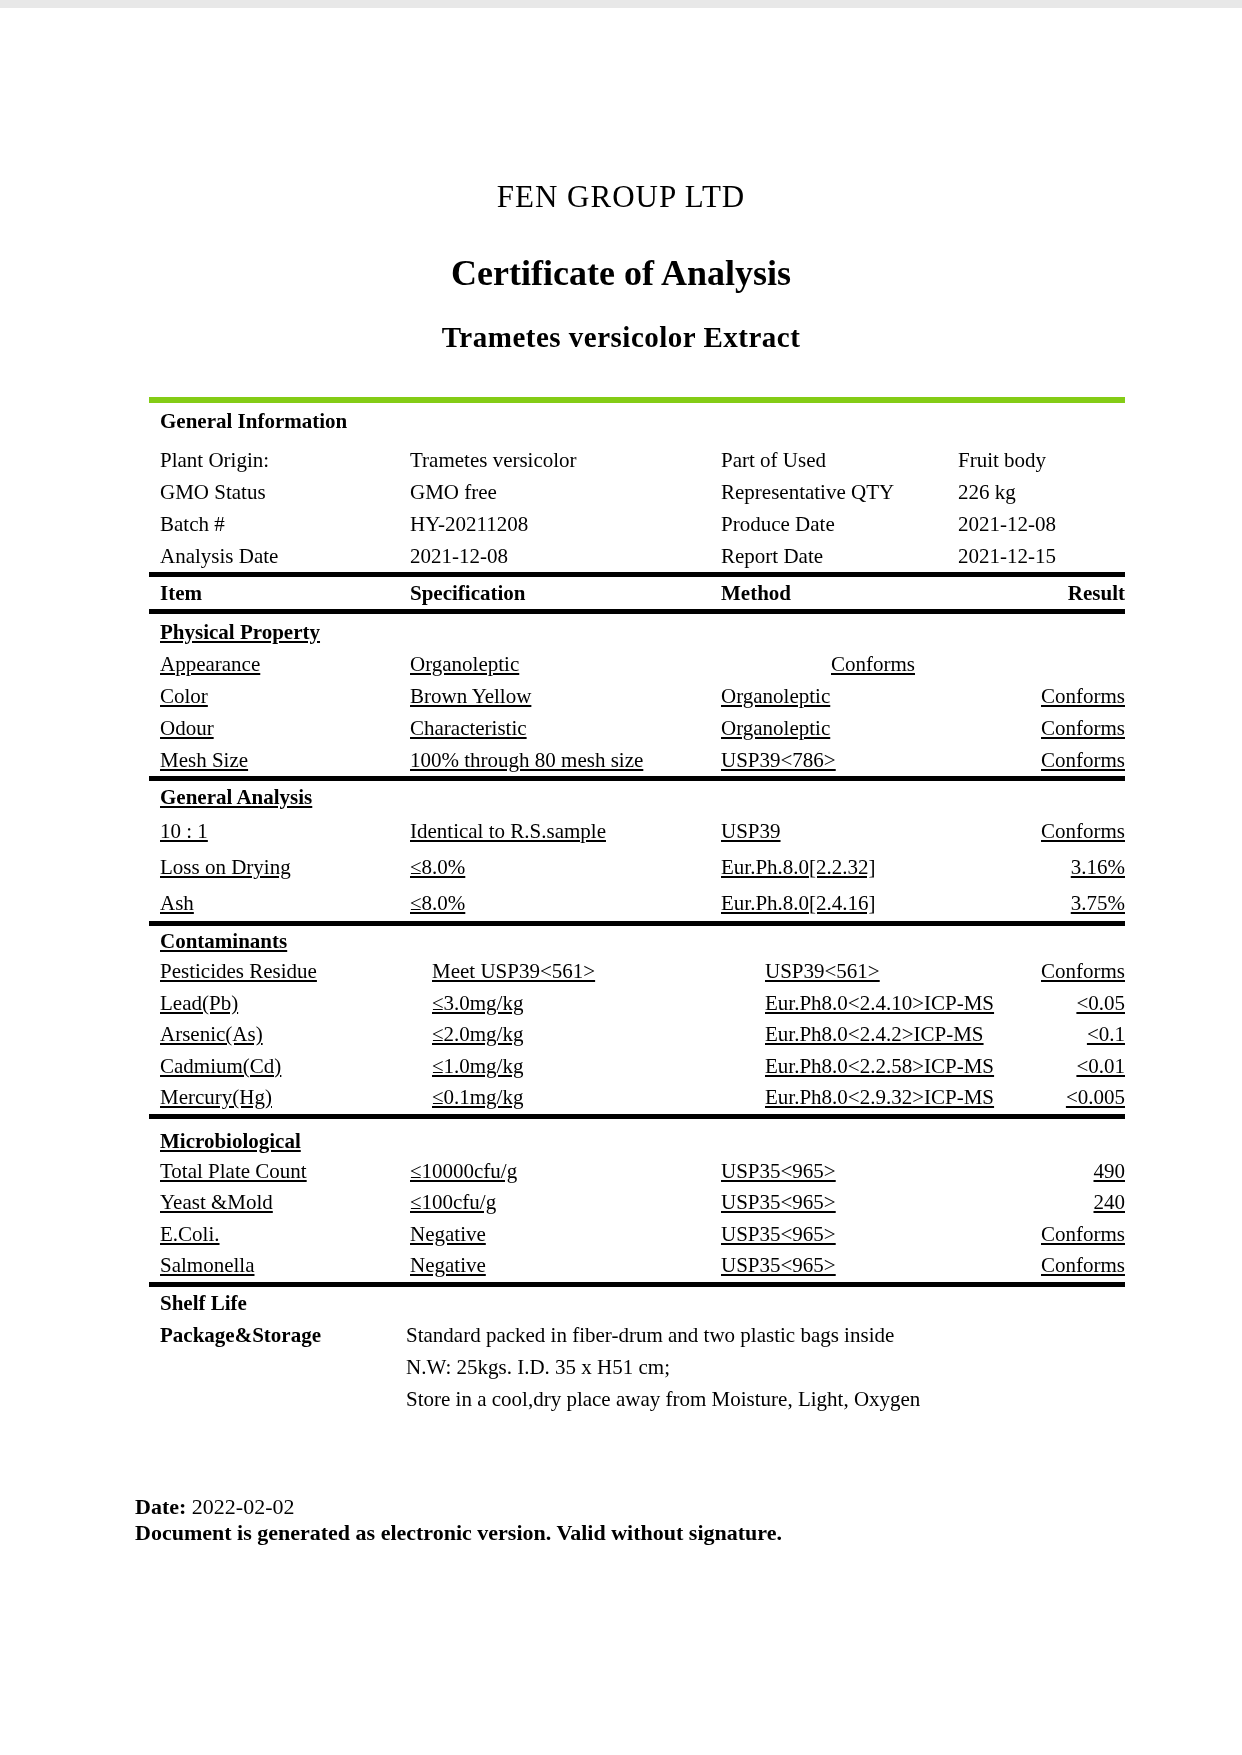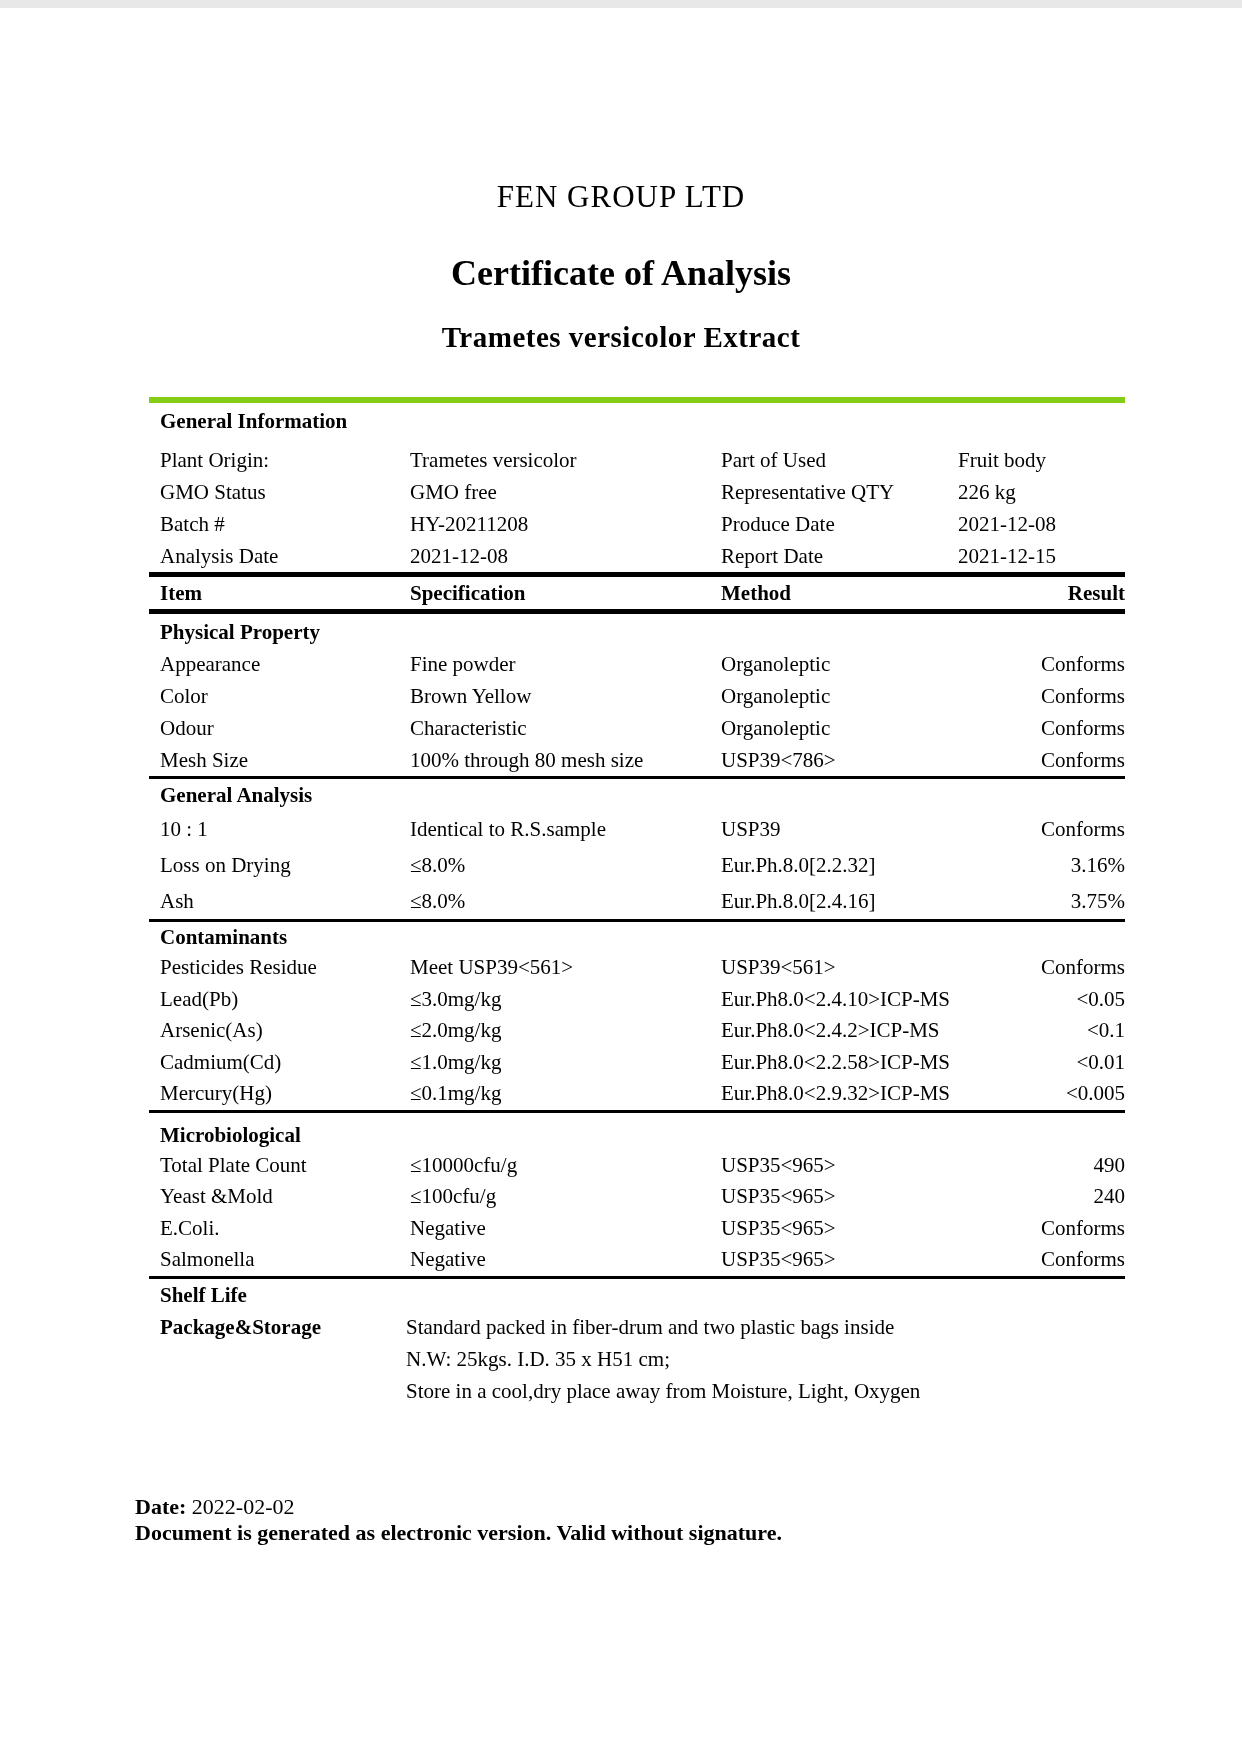--- a/index.html
+++ b/index.html
@@ -39,25 +39,25 @@
     border-top: 5px solid #000; border-bottom: 5px solid #000;
     display: grid; grid-template-columns: 250px 311px 194px auto;
     line-height: 32px; padding-left: 11px; font-weight: bold;
   }
   .trow {
     grid-template-columns: 250px 311px 194px auto;
     line-height: 32px; padding-left: 11px;
   }
   .colhead .c4, .trow .c4 { text-align: right; }
   .trow .c3 { white-space: nowrap; }
-  .sec[data-sec] { border-bottom: 3px solid #000000; }
+  .sec[data-sec] { border-bottom: 5px solid #000000; text-decoration: underline; }
   .sec[data-sec="0"] { padding-top: 2px; }
   .sec[data-sec="1"] .trow { line-height: 36px; }
   .sec[data-sec="2"] .sec-title { line-height: 30px; }
-  .sec[data-sec="2"] .trow { line-height: 31.5px; }
+  .sec[data-sec="2"] .trow { line-height: 31.5px; gap: 22px; }
   .sec[data-sec="3"] { padding-top: 7px; }
   .sec[data-sec="3"] .sec-title { line-height: 30px; }
   .sec[data-sec="3"] .trow { line-height: 31.5px; }
   .srow {
     grid-template-columns: 246px auto;
     line-height: 32px; padding-left: 11px;
   }
   .srow .c1 { font-weight: bold; }
   .footer {
     position: absolute; left: 135px; top: 1486px;
@@ -111,21 +111,20 @@
       <div class="c c2">Specification</div>
       <div class="c c3">Method</div>
       <div class="c c4">Result</div>
     </div>
 
     <div class="sec" data-sec="0">
       <div class="sec-title">Physical Property</div>
       <div class="rows">
           <div class="row trow">
             <div class="c c1">Appearance</div>
-            <div class="c c2">Fine powder</div>
             <div class="c c3">Organoleptic</div>
             <div class="c c4">Conforms</div>
           </div>
           <div class="row trow">
             <div class="c c1">Color</div>
             <div class="c c2">Brown Yellow</div>
             <div class="c c3">Organoleptic</div>
             <div class="c c4">Conforms</div>
           </div>
           <div class="row trow">

